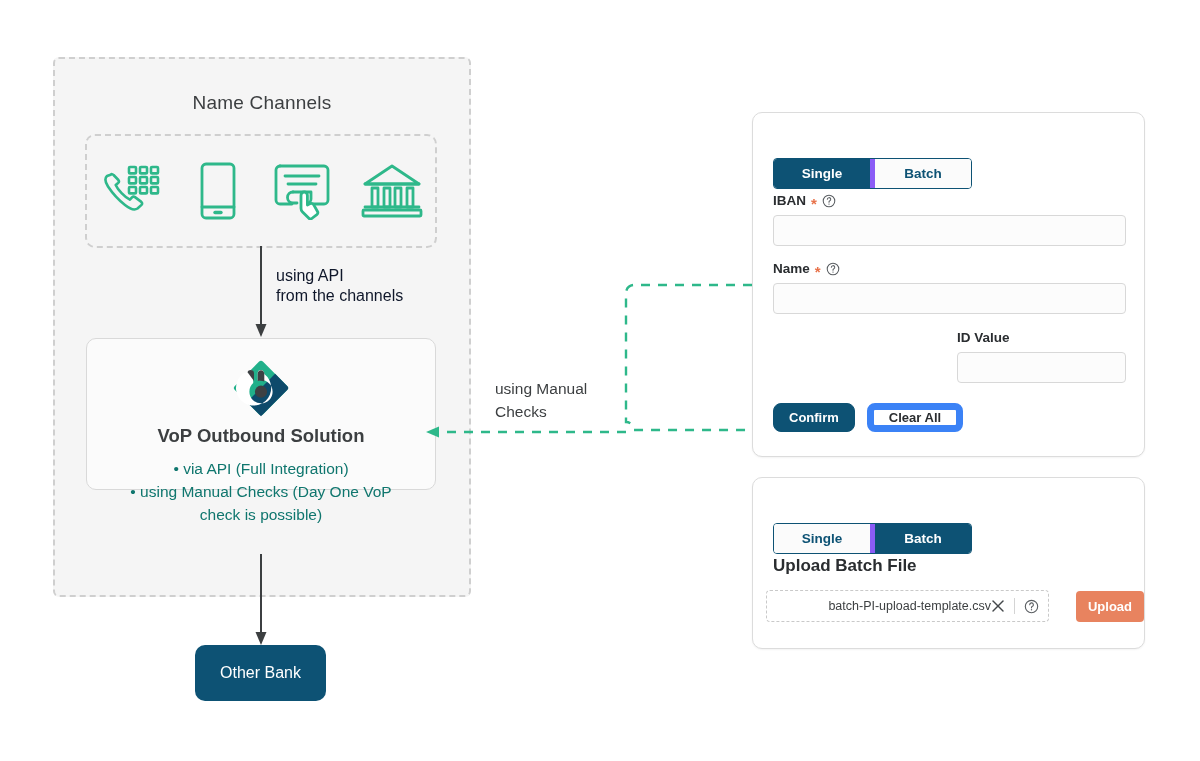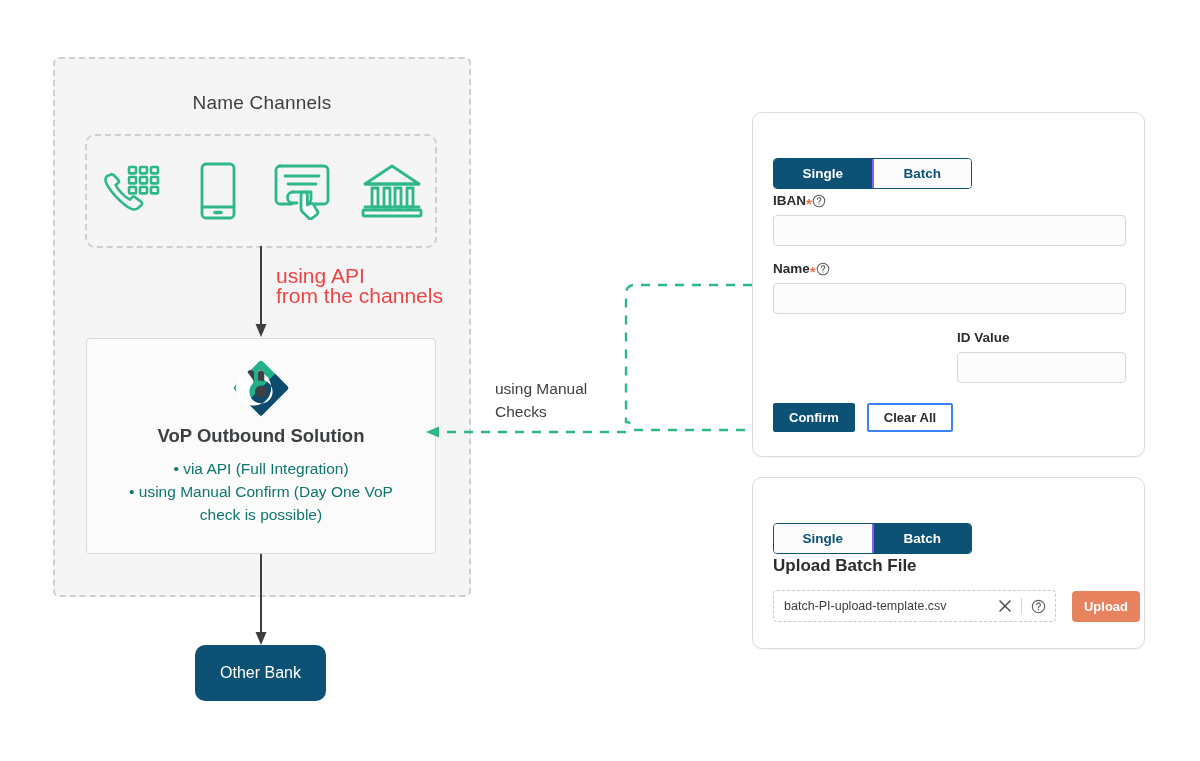--- a/index.html
+++ b/index.html
@@ -36,28 +36,28 @@
     border-radius:10px;
     display:flex; align-items:center; justify-content:space-around;
   }
   .channel-icon { width:64px; height:64px; display:flex; align-items:center; justify-content:center; }
   .channel-icon svg { display:block; }
 
   
   .arrow-api { position:absolute; left:245px; top:246px; width:32px; height:92px; }
   .api-label {
     position:absolute; left:276px; top:266px;
-    font-size:21px; line-height:20px; color:#ef4444; white-space:nowrap;
+    font-size:16px; line-height:20px; color:#0f172a; white-space:nowrap;
   }
 
   .vop-box {
-    position:absolute; left:86px; top:338px; width:350px; height:216px;
+    position:absolute; left:86px; top:338px; width:350px; height:152px;
     background:#fbfbfb;
     border:1px solid #d9d9d9;
-    border-radius:4px;
+    border-radius:10px;
     text-align:center;
   }
   .vop-logo { margin:18px auto 6px; width:62px; height:62px; }
   .vop-title { font-size:18.5px; font-weight:700; color:#3c3f41; margin-top:4px; }
   .vop-bullets {
     margin:10px 22px 0; padding:0; list-style:none;
     font-size:15.5px; line-height:23px; color:#0f766e;
   }
   .vop-bullets li { position:relative; }
   .vop-bullets li::before { content:"• "; }
@@ -94,25 +94,25 @@
     display:flex; width:199px; height:31px;
     border:1px solid #0d5274;
     border-radius:4px; overflow:hidden;margin-top:19px;
   }
   .seg-btn {
     flex:1; display:flex; align-items:center; justify-content:center;
     font-size:13.5px; font-weight:700; cursor:pointer;
     background:#fbfbfb; color:#0d5274;
   }
   .seg-btn.active { background:#0d5274; color:#ffffff; }
-  .seg-btn + .seg-btn { border-left:2px solid #8b5cf6; }
+  .seg-btn + .seg-btn { border-left:5px solid #8b5cf6; }
 
   .field-label {
     font-size:13.5px; font-weight:700; color:#2a2d30;
-    display:flex; align-items:center; 
+    display:flex; align-items:center; gap:5px;
   }
   .req { color:#e8724a; font-size:15px; line-height:0; position:relative; top:3px; }
   .help-ico { width:14px; height:14px; display:inline-block; }
 
   .txt-input {
     width:100%; height:31px;
     border:1px solid #d8d8d8; border-radius:4px;
     background:#fcfcfc;
   }
   .sel-input {
@@ -123,32 +123,32 @@
   .chev { position:absolute; right:10px; top:11px; width:13px; height:8px; }
 
   #f-iban { position:absolute; left:20px; top:80px; width:353px; }
   #f-name { position:absolute; left:20px; top:148px; width:353px; }
   #f-idtype { position:absolute; left:20px; top:217px; width:170px; }
   #f-idvalue { position:absolute; left:204px; top:217px; width:169px; }
   .field-label { margin-bottom:7px; }
 
   .btn-row { position:absolute; left:20px; top:290px; display:flex; gap:12px; }
   .btn {
-    height:29px; padding:0 15px; border-radius:2px;
+    height:29px; padding:0 15px; border-radius:8px;
     font-size:13px; font-weight:700; cursor:pointer;
     display:flex; align-items:center; justify-content:center;
   }
   .btn-primary { background:#0d5274; color:#fff; border:1px solid #0d5274; }
-  .btn-ghost { background:#fff; color:#2a2d30; border:2px solid #3b82f6; }
+  .btn-ghost { background:#fff; color:#2a2d30; border:7px solid #3b82f6; }
 
   .upload-title {
     position:absolute; left:20px; top:78px;
     font-size:17px; font-weight:700; color:#2a2d30;
   }
-  .upload-row { position:absolute; left:20px; top:112px; display:flex; align-items:center; gap:16px; }
+  .upload-row { position:absolute; left:13px; top:112px; display:flex; align-items:center; gap:27px;text-align:right; }
   .file-chip {
     width:283px; height:32px;
     border:1px dashed #c9c9c9; border-radius:4px;
     display:flex; align-items:center; padding:0 10px;
     background:#fff;
   }
   .file-name { flex:1; font-size:12.5px; color:#3c3f41; }
   .x-ico { width:14px; height:14px; cursor:pointer; }
   .chip-div { width:1px; height:16px; background:#d4d4d4; margin:0 9px; }
   .btn-upload {
@@ -238,21 +238,21 @@
         </g>
         <path d="M31 13c-1.8 0-3.3 1.2-3.3 3v7.6a11.8 11.8 0 0 1 3.3-.5 11.6 11.6 0 1 1-11.6 11.6c0-3.4 1.5-6.5 3.8-8.6V16c0-1.8-1.5-3-3.3-3-1.3 0-2.4.7-3 1.7A17.6 17.6 0 1 0 34.3 17c0-2.2-1.5-4-3.3-4z" fill="#ffffff"></path>
         <path d="M24 16c0-1.8-1.5-3-3.3-3-1.5 0-2.8.9-3.2 2.2L24 24z" fill="#3d4144"></path>
         <path d="M34.3 16.8c0-1.9-1.5-3.6-3.3-3.6s-3.3 1.4-3.3 3.2v7.7c2.3-.5 4.5-.4 6.6.3z" fill="#3d4144"></path>
         <circle cx="31" cy="34.7" r="6.1" fill="#3d4144"></circle>
       </svg>
     </div>
     <div class="vop-title">VoP Outbound Solution</div>
     <ul class="vop-bullets">
       <li>via API (Full Integration)</li>
-      <li>using Manual Confirm (Day One VoP check is possible)</li>
+      <li>using Manual Checks (Day One VoP check is possible)</li>
     </ul>
   </div>
 
   <div class="arrow-otherbank">
     <svg width="32" height="92" viewBox="0 0 32 92">
       <line x1="16" y1="0" x2="16" y2="80" stroke="#3c3f41" stroke-width="2"></line>
       <polygon points="16,91 10.5,78 21.5,78" fill="#3c3f41"></polygon>
     </svg>
   </div>
 

